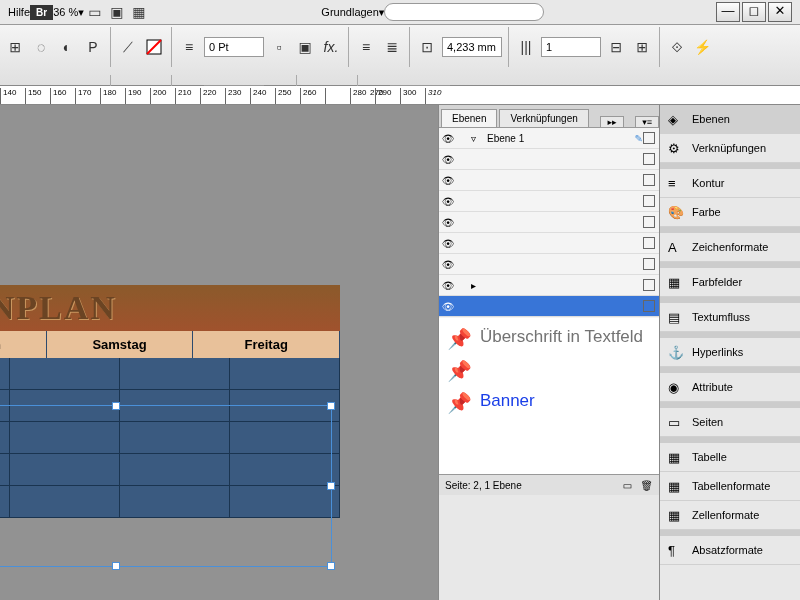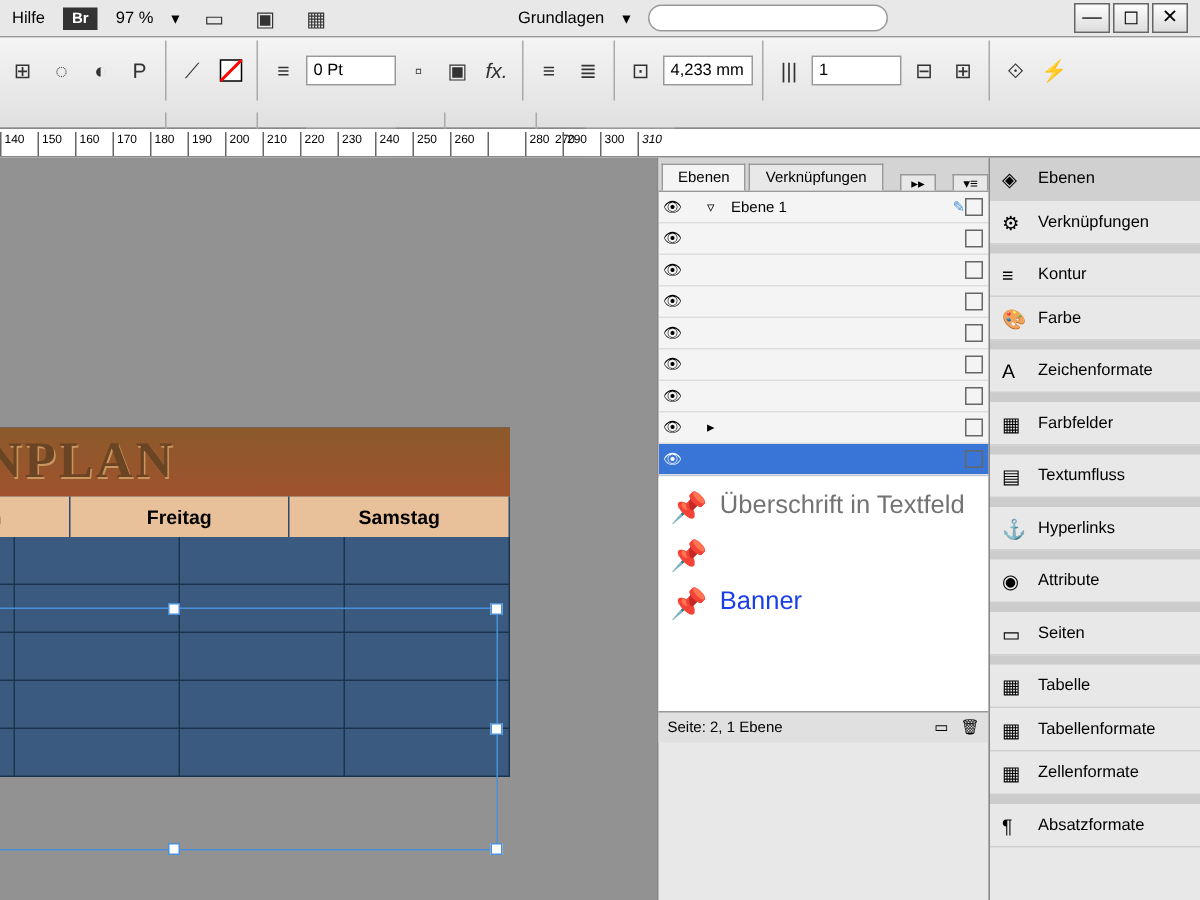--- a/index.html
+++ b/index.html
@@ -1,16 +1,16 @@
 <!DOCTYPE html>
 <html><head>
 <meta charset="utf-8">
 <style>
 body{margin:0;font-family:Tahoma,Arial,sans-serif;font-size:11px;color:#000;background:#a0a0a0;overflow:hidden;width:800px;height:600px}
-.menubar{background:#e8e8e8;height:24px;display:flex;align-items:center;padding:0 8px;gap:12px;border-bottom:1px solid #999}
+.menubar{background:#e8e8e8;height:24px;display:flex;align-items:center;padding:0 8px;gap:0;border-bottom:1px solid #999}
 .menubar span{cursor:default}
 .menubar .br{background:#333;color:#fff;padding:2px 6px;font-weight:bold;font-size:10px}
 .menubar input.search{background:#fff;border:1px solid #999;height:16px;width:150px;padding:0 4px;font-size:11px;border-radius:10px}
 .winbtns{display:flex;gap:2px;margin-left:auto}
 .winbtns div{width:22px;height:18px;border:1px solid #666;background:linear-gradient(#fdfdfd,#ddd);text-align:center;line-height:16px;font-size:13px;cursor:default}
 .toolbar{background:linear-gradient(#f4f4f4,#e0e0e0);height:56px;border-bottom:1px solid #888;display:flex;align-items:center;padding:2px 4px;gap:4px;flex-wrap:wrap}
 .tool{width:22px;height:22px;display:inline-flex;align-items:center;justify-content:center;font-size:14px;cursor:default;color:#333}
 .tool svg{width:16px;height:16px}
 .field{background:#fff;border:1px solid #999;height:18px;padding:0 4px;font-size:11px;display:inline-flex;align-items:center;min-width:50px}
 .sep{width:1px;height:40px;background:#aaa;margin:0 2px}
@@ -48,21 +48,21 @@
 .sp-item.hi{background:#d0d0d0}
 .sp-item .ic{width:16px;font-size:13px}
 .sp-gap{height:6px;background:#ccc}
 </style>
 </head>
 <body>
 
 <div class="menubar">
   <span>Hilfe</span>
   <span class="br">Br</span>
-  <span>97 %</span>
+  <span>36 %</span>
     <span>▾</span>
   <span class="tool">▭</span>
   <span class="tool">▣</span>
   <span class="tool">▦</span>
   <span style="margin-left:auto">Grundlagen</span>
     <span>▾</span>
   <input class="search" style="">
   <div class="winbtns">
     <div>—</div>
     <div>◻</div>
@@ -150,22 +150,22 @@
     <span style="left: 400px;">300</span>
     <span style="left: 425px; font-style: italic;">310</span>
   </div>
 
 <div class="workspace">
   <div class="canvas-area">
     <div class="doc">
       <div class="banner">NDENPLAN</div>
       <div class="days" id="days">
           <div>Mittwoch</div>
+          <div>Samstag</div>
           <div>Freitag</div>
-          <div>Samstag</div>
         </div>
       <div class="grid" id="docgrid">
           <div></div>
           <div></div>
           <div></div>
           <div></div>
           <div></div>
           <div></div>
           <div></div>
           <div></div>

